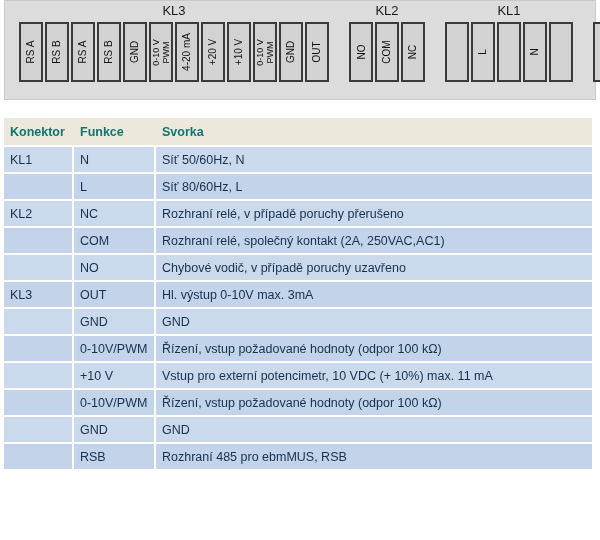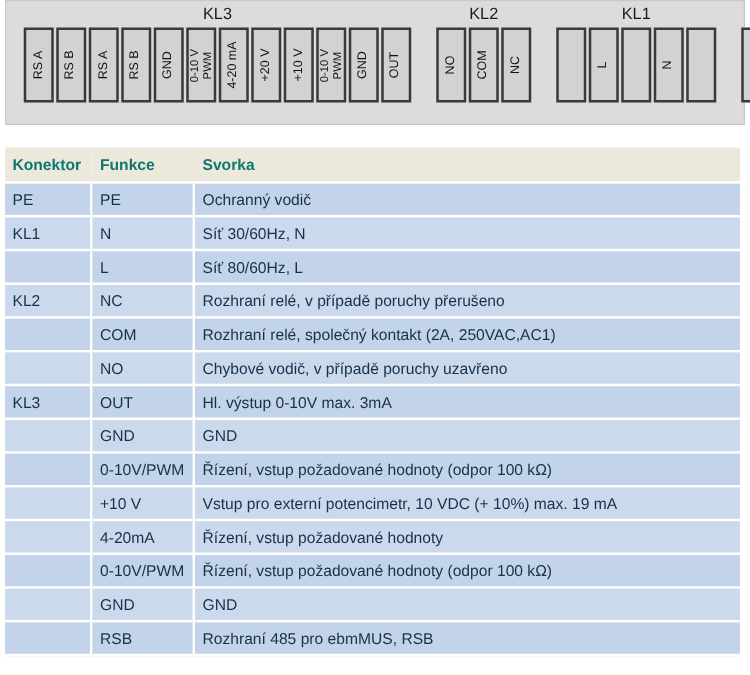--- a/index.html
+++ b/index.html
@@ -185,29 +185,24 @@
   </colgroup>
   <thead>
     <tr>
       <th>Konektor</th>
       <th>Funkce</th>
       <th>Svorka</th>
     </tr>
   </thead>
   <tbody>
 
-  <tr>
-        <td class="konektor-cell">PE</td>
-        <td>PE</td>
-        <td class="last-col">Ochranný vodič</td>
-      </tr>
       <tr class="alt">
         <td class="konektor-cell">KL1</td>
         <td>N</td>
-        <td class="last-col">Síť 30/60Hz, N</td>
+        <td class="last-col">Síť 50/60Hz, N</td>
       </tr>
       <tr>
         <td class="konektor-cell"></td>
         <td>L</td>
         <td class="last-col">Síť 80/60Hz, L</td>
       </tr>
       <tr class="alt">
         <td class="konektor-cell">KL2</td>
         <td>NC</td>
         <td class="last-col">Rozhraní relé, v případě poruchy přerušeno</td>
@@ -233,26 +228,21 @@
         <td class="last-col">GND</td>
       </tr>
       <tr>
         <td class="konektor-cell"></td>
         <td>0-10V/PWM</td>
         <td class="last-col">Řízení, vstup požadované hodnoty (odpor 100 kΩ)</td>
       </tr>
       <tr class="alt">
         <td class="konektor-cell"></td>
         <td>+10 V</td>
-        <td class="last-col">Vstup pro externí potencimetr, 10 VDC (+ 10%) max. 19 mA</td>
-      </tr>
-      <tr class="alt">
-        <td class="konektor-cell"></td>
-        <td>4-20mA</td>
-        <td class="last-col">Řízení, vstup požadované hodnoty</td>
+        <td class="last-col">Vstup pro externí potencimetr, 10 VDC (+ 10%) max. 11 mA</td>
       </tr>
       <tr>
         <td class="konektor-cell"></td>
         <td>0-10V/PWM</td>
         <td class="last-col">Řízení, vstup požadované hodnoty (odpor 100 kΩ)</td>
       </tr>
       <tr class="alt">
         <td class="konektor-cell"></td>
         <td>GND</td>
         <td class="last-col">GND</td>

